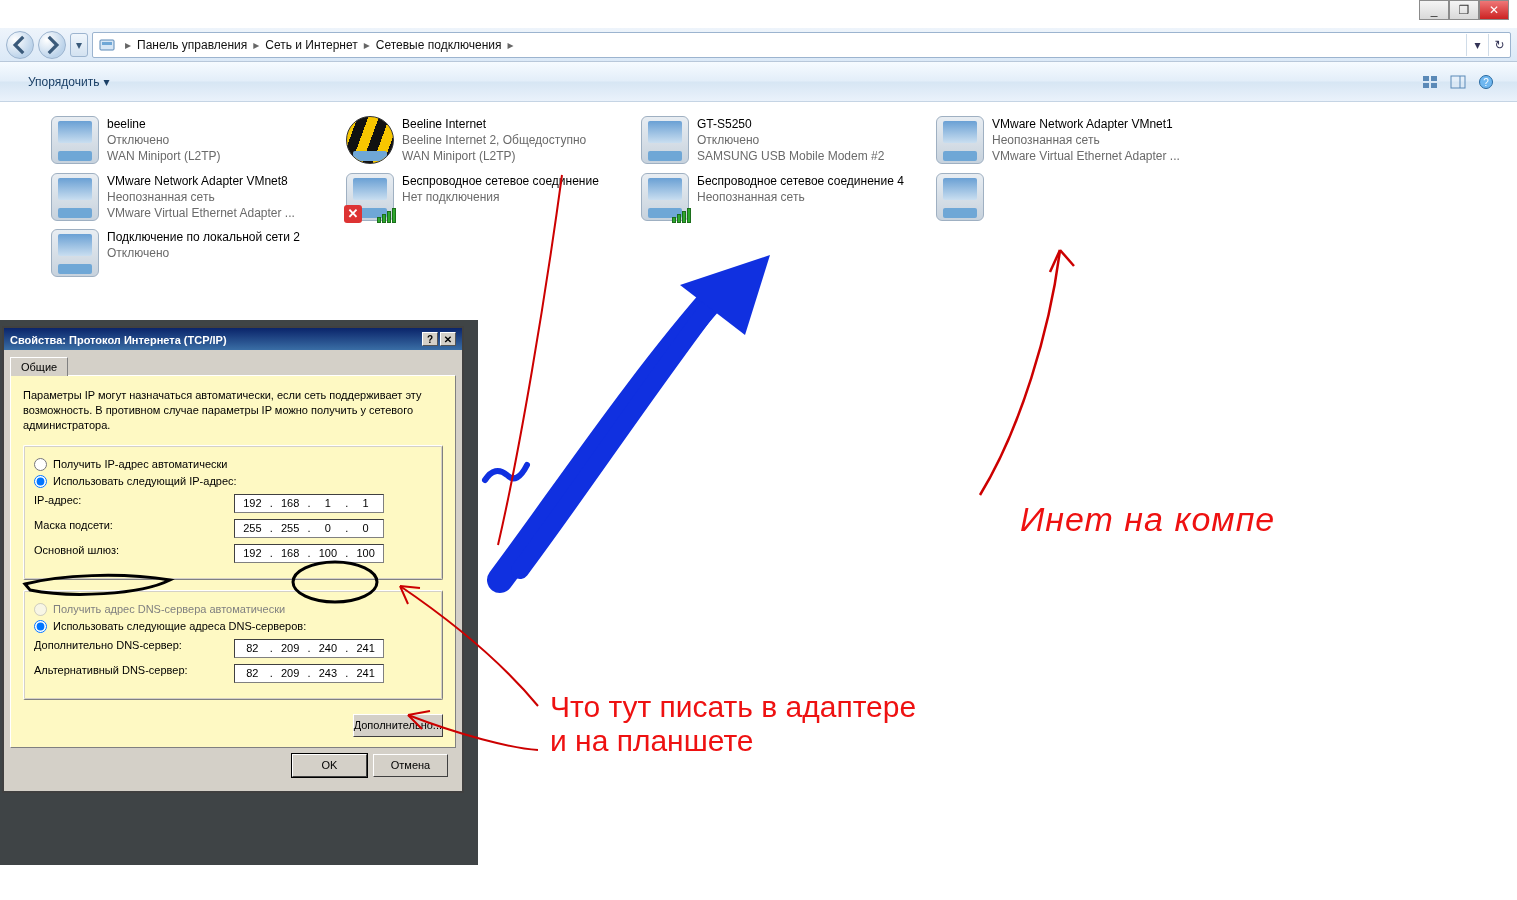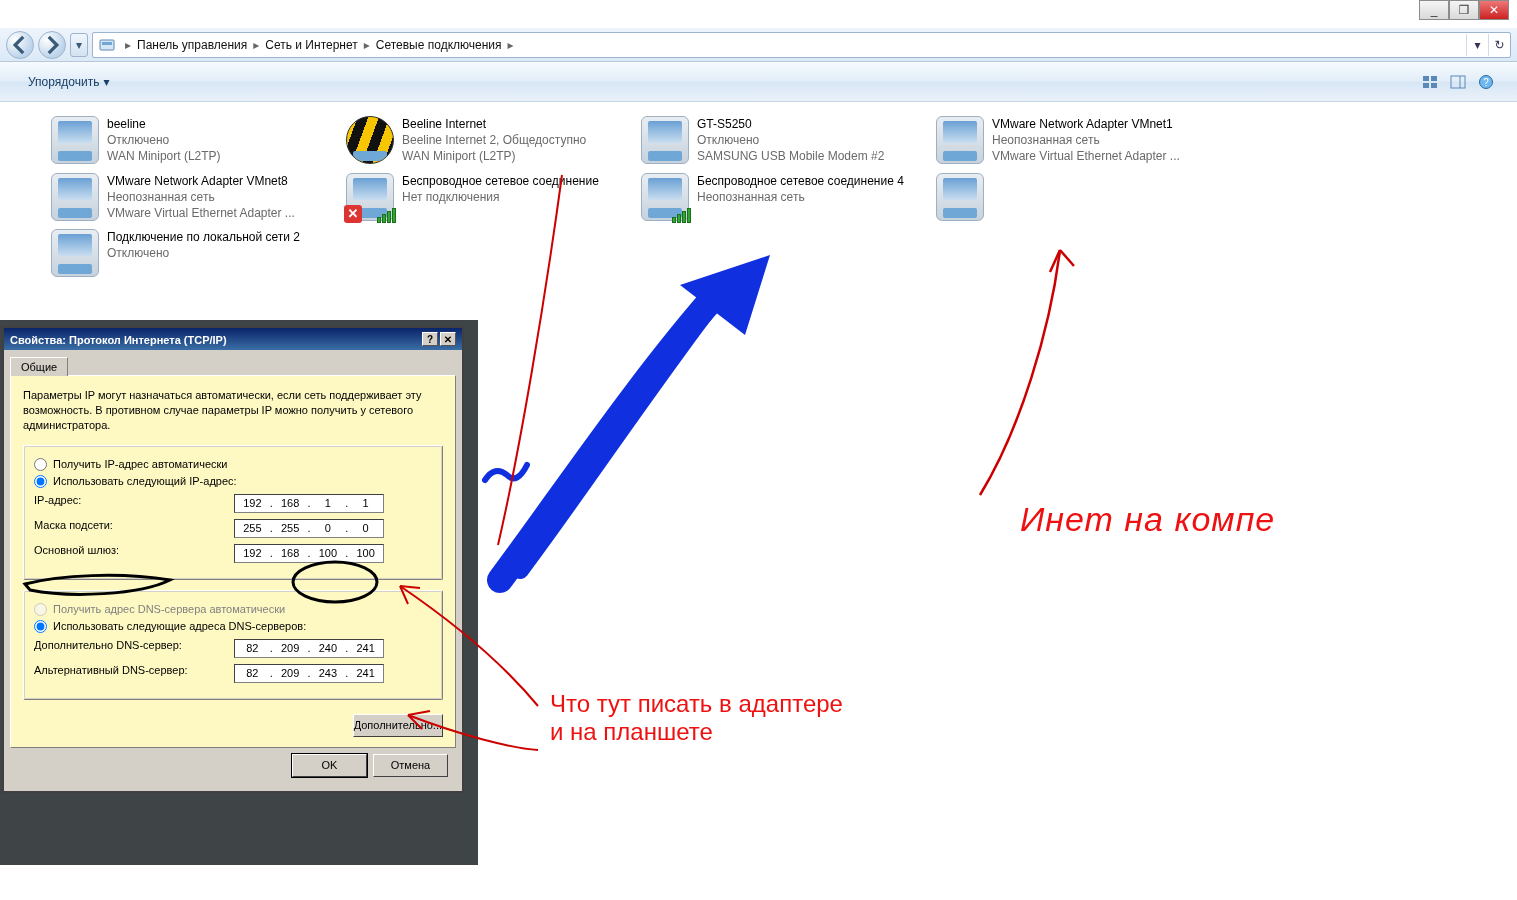--- a/index.html
+++ b/index.html
@@ -66,21 +66,21 @@
   .ip-oct{width:25%;text-align:center;border:none;outline:none;font-size:11px;background:transparent;}
   .ip-dot{color:#000;}
   .dlg-buttons{display:flex;justify-content:flex-end;gap:6px;padding:6px 8px 8px;}
   .w-btn{min-width:75px;height:23px;background:#d4d0c8;border:1px solid #fff;border-right-color:#404040;border-bottom-color:#404040;font-size:11px;}
   .w-btn.def{box-shadow:0 0 0 1px #000;}
   .adv-row{display:flex;justify-content:flex-end;padding:4px 0 2px;}
   .disabled{color:#808080;}
 
   
   .anno { position:absolute; pointer-events:none; z-index:20; }
-  .anno-text { font-family: Arial, sans-serif; font-size:24px; color:#e11; white-space:pre; }
+  .anno-text { font-family: Arial, sans-serif; font-size:30px; color:#e11; white-space:pre; }
   .anno-text.hand { font-style:italic; letter-spacing:1px; }
   svg.overlay { position:absolute; top:0; left:0; width:1517px; height:900px; z-index:15; pointer-events:none; }
 </style>
 </head>
 <body>
 
 <div class="window-controls">
   <div class="wc-btn">_</div>
   <div class="wc-btn">❐</div>
   <div class="wc-btn wc-close">✕</div>

